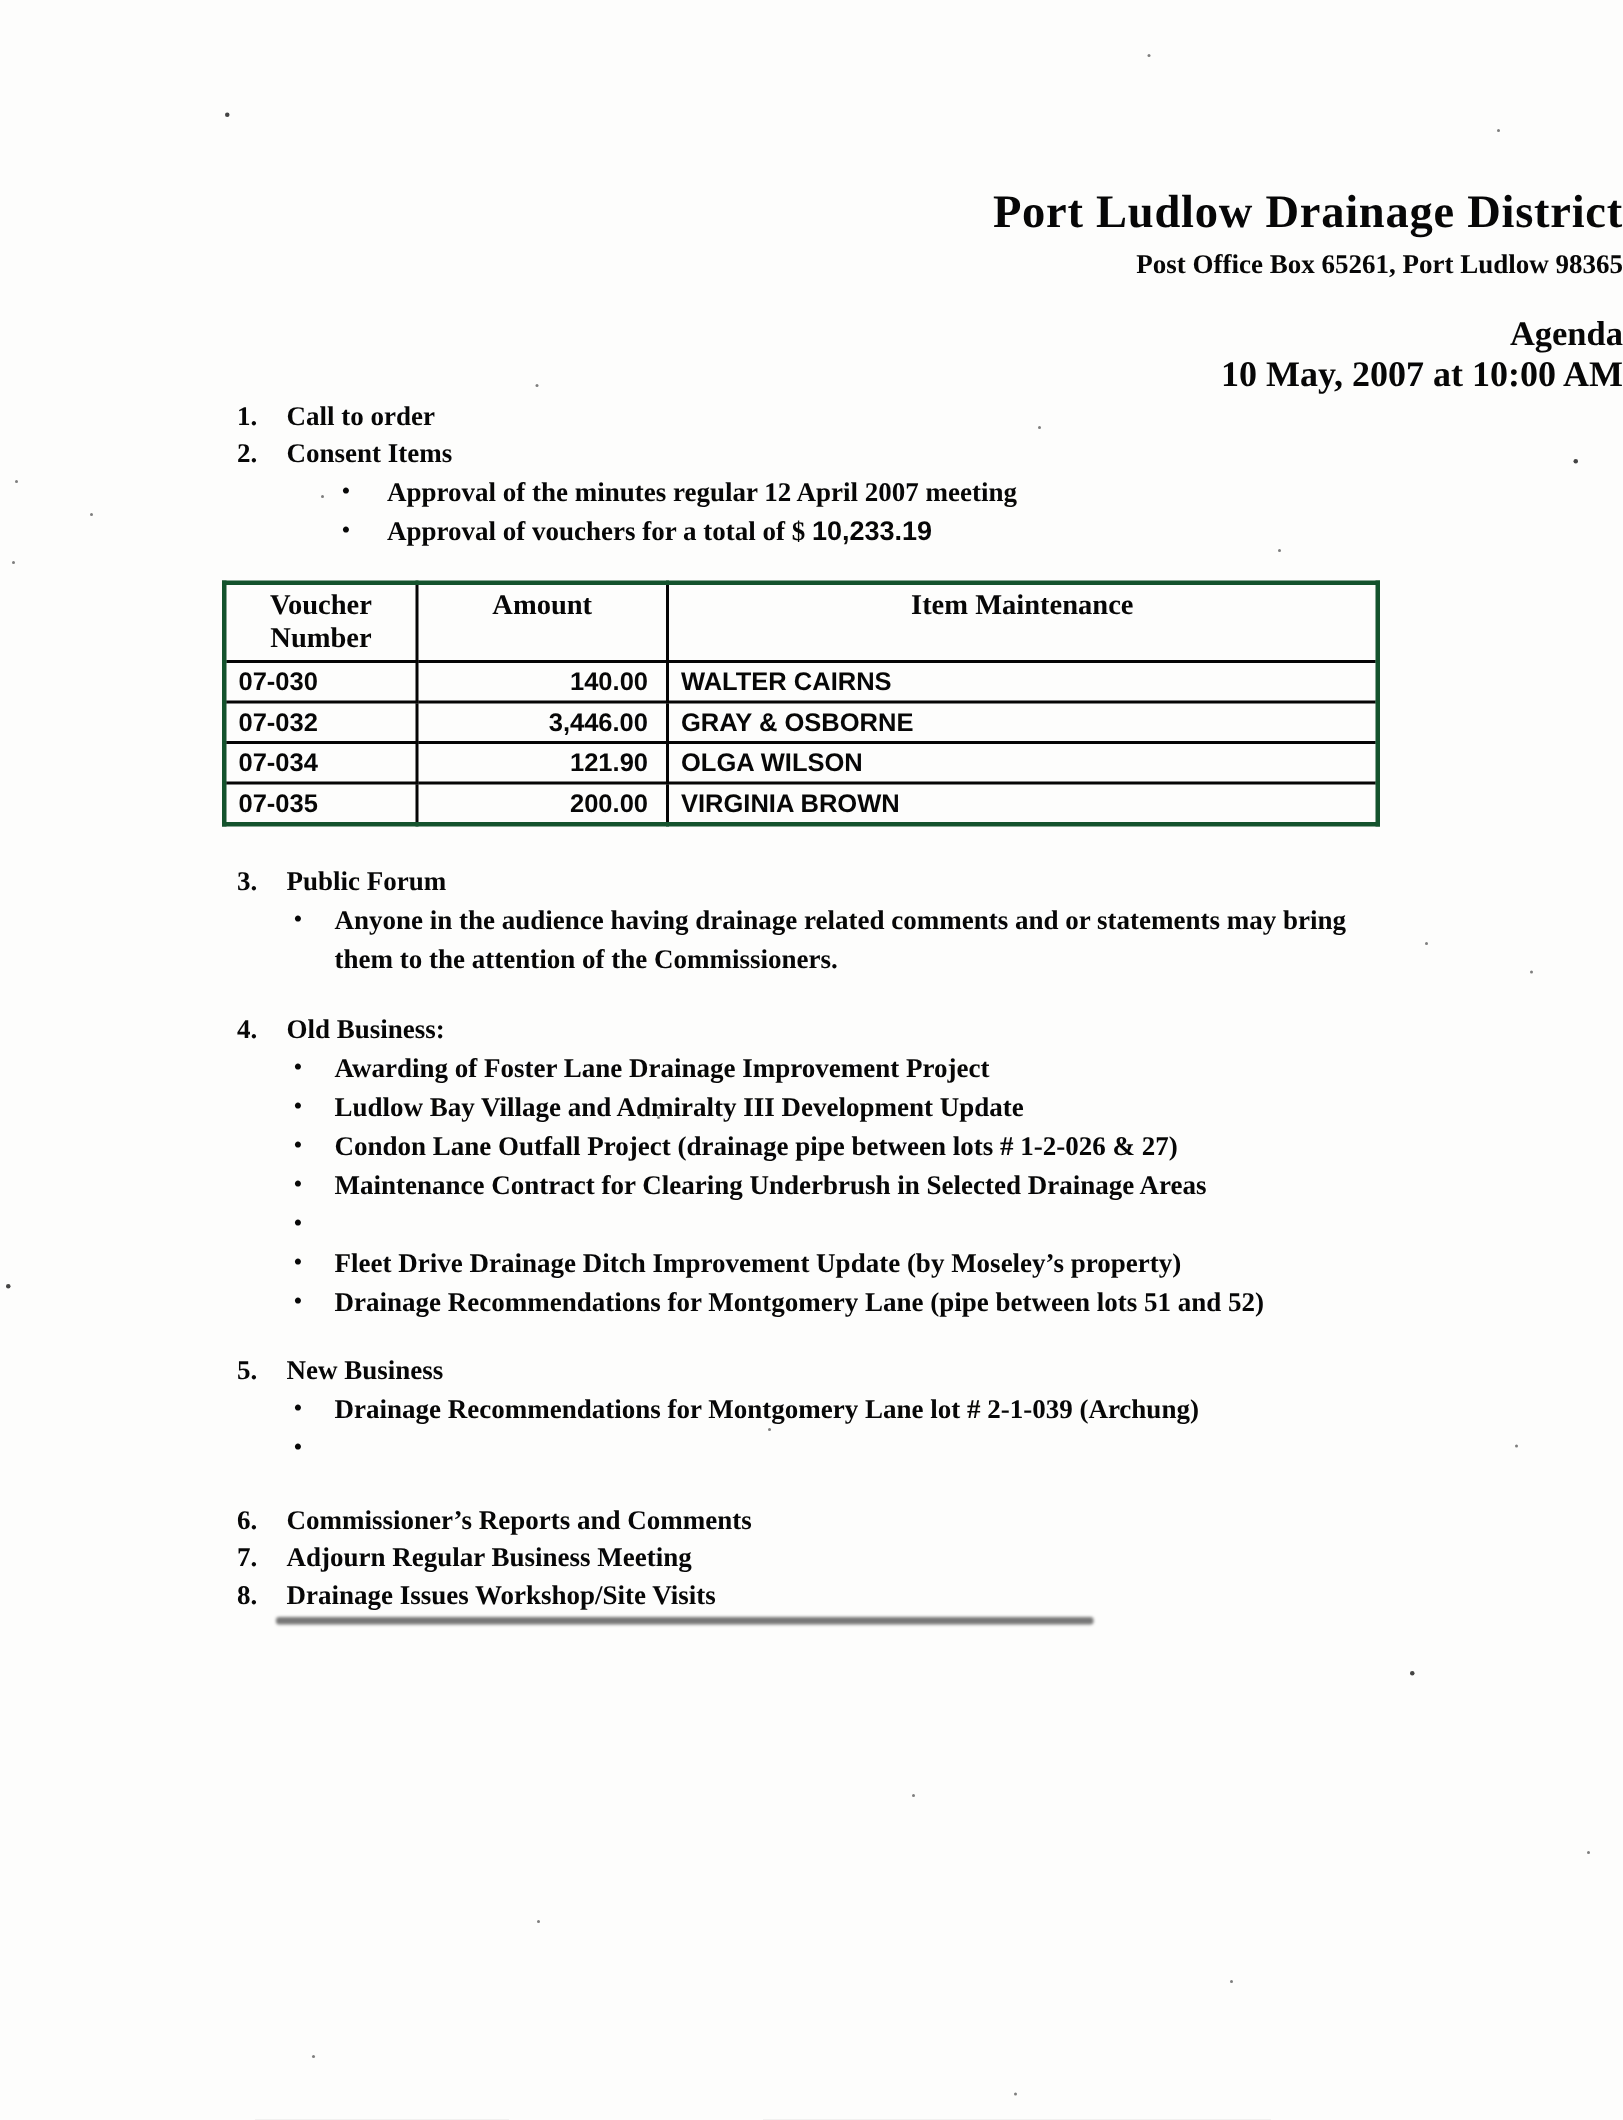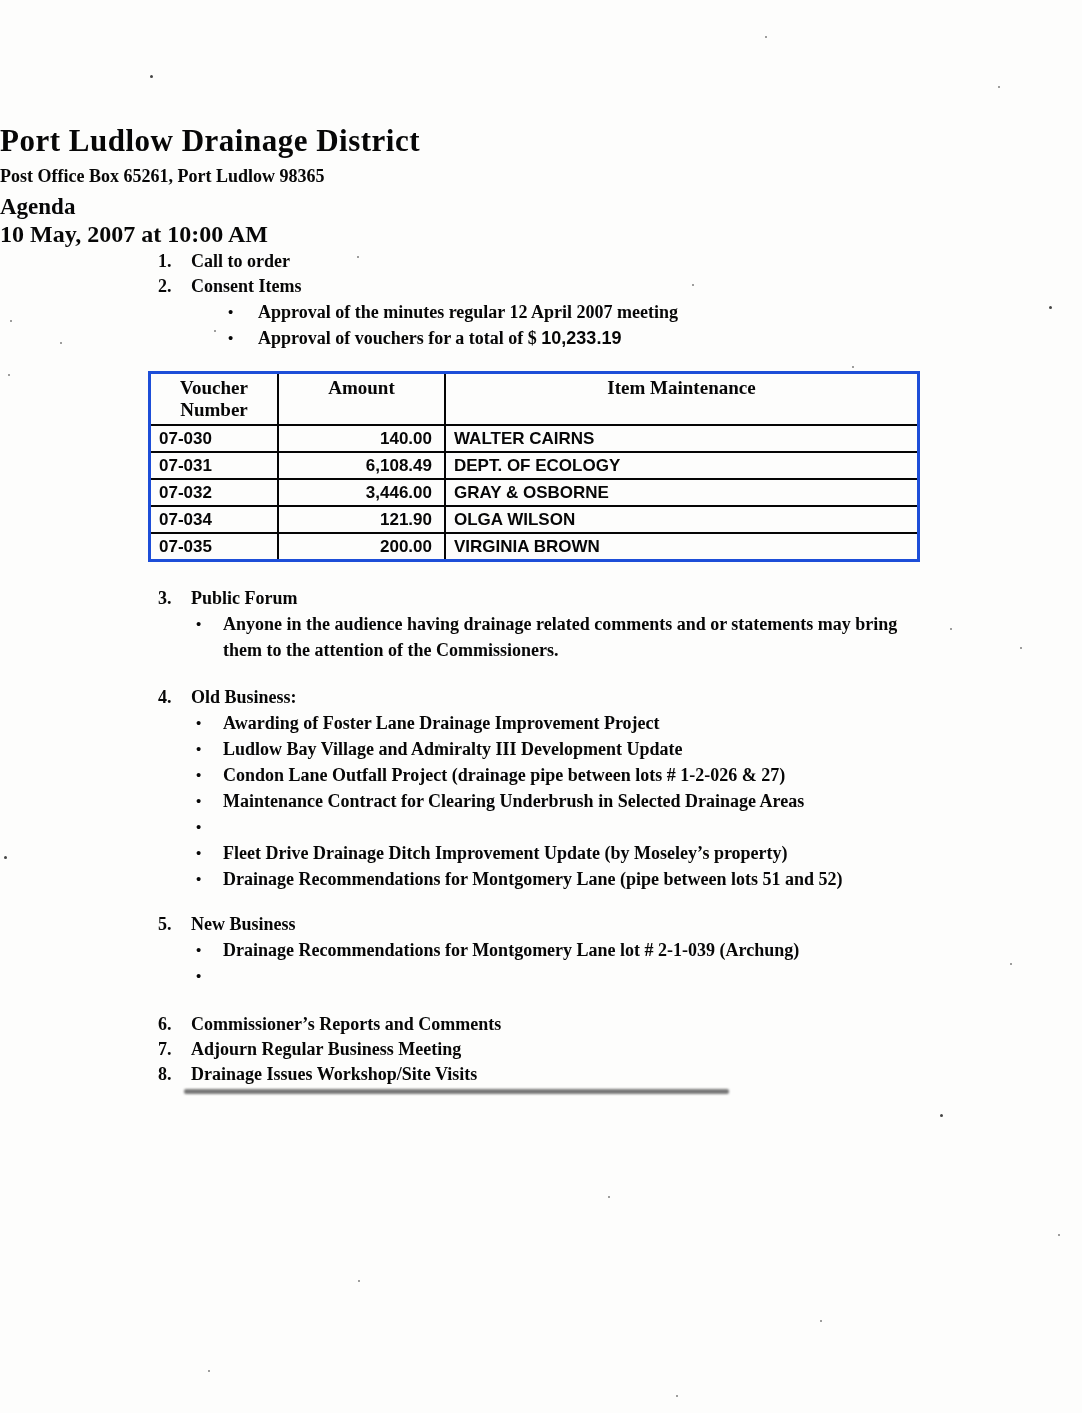--- a/index.html
+++ b/index.html
@@ -8,24 +8,24 @@
     width:1082px; height:1413px;
     margin:0 auto;
     background:#fdfdfc;
     color:#070707;
     font-family:"Liberation Serif", serif;
     font-weight:bold;
     box-sizing:border-box;
     padding-top:124px;
     overflow:hidden;
   }
-  header { text-align:left; }
+  header { text-align:right; }
   .doc-title    { font-size:31px; line-height:34px; letter-spacing:0.5px; }
   .doc-address  { font-size:18px; line-height:21px; margin-top:8px; }
-  .doc-agenda   { font-size:23px; line-height:27px; margin-top:6px; }
+  .doc-agenda   { font-size:23px; line-height:27px; margin-top:22px; }
   .doc-meeting  { font-size:24px; line-height:28px; margin-top:4px; }
   .doc-datetime { font-size:24px; line-height:21px; margin-top:4px; }
 
   .body { margin-top:4px; padding-left:158px; padding-right:100px; font-size:18px; }
   .item { display:flex; line-height:25px; position:relative; }
   .num  { width:33px; flex:none; }
   .ititle { flex:1; }
 
   .bullet-row { display:flex; line-height:26px; }
   .marker { flex:none; font-size:15px; }
@@ -34,21 +34,21 @@
   .bullets.std .bullet-row { margin-left:38px; }
   .bullets.std .marker { width:27px; }
   .btext { max-width:700px; }
   .amount { font-family:"Liberation Sans", sans-serif; font-size:18px; }
 
   .vtable {
     margin:20px 0 0 -10px;
     border-collapse:collapse;
     width:772px;
     table-layout:fixed;
-    border:3px solid #1d4ed8;
+    border:3px solid #14532d;
   }
   .vtable th, .vtable td { border:2px solid #050505; }
   .vtable th {
     font-size:19px; line-height:22px;
     padding:3px 6px 3px 6px;
     vertical-align:top;
     font-family:"Liberation Serif", serif;
   }
   .vtable th.c1 { width:114px; }
   .vtable th.c2 { width:153px; }
@@ -115,25 +115,20 @@
           <th class="c1">Voucher Number</th>
           <th class="c2">Amount</th>
           <th class="c3">Item Maintenance</th>
         </tr>
       </thead>
       <tbody>
         <tr>
           <td class="c1">07-030</td>
           <td class="c2">140.00</td>
           <td class="c3">WALTER CAIRNS</td>
-        </tr>
-        <tr>
-          <td class="c1">07-031</td>
-          <td class="c2">6,108.49</td>
-          <td class="c3">DEPT. OF ECOLOGY</td>
         </tr>
         <tr>
           <td class="c1">07-032</td>
           <td class="c2">3,446.00</td>
           <td class="c3">GRAY &amp; OSBORNE</td>
         </tr>
         <tr>
           <td class="c1">07-034</td>
           <td class="c2">121.90</td>
           <td class="c3">OLGA WILSON</td>

